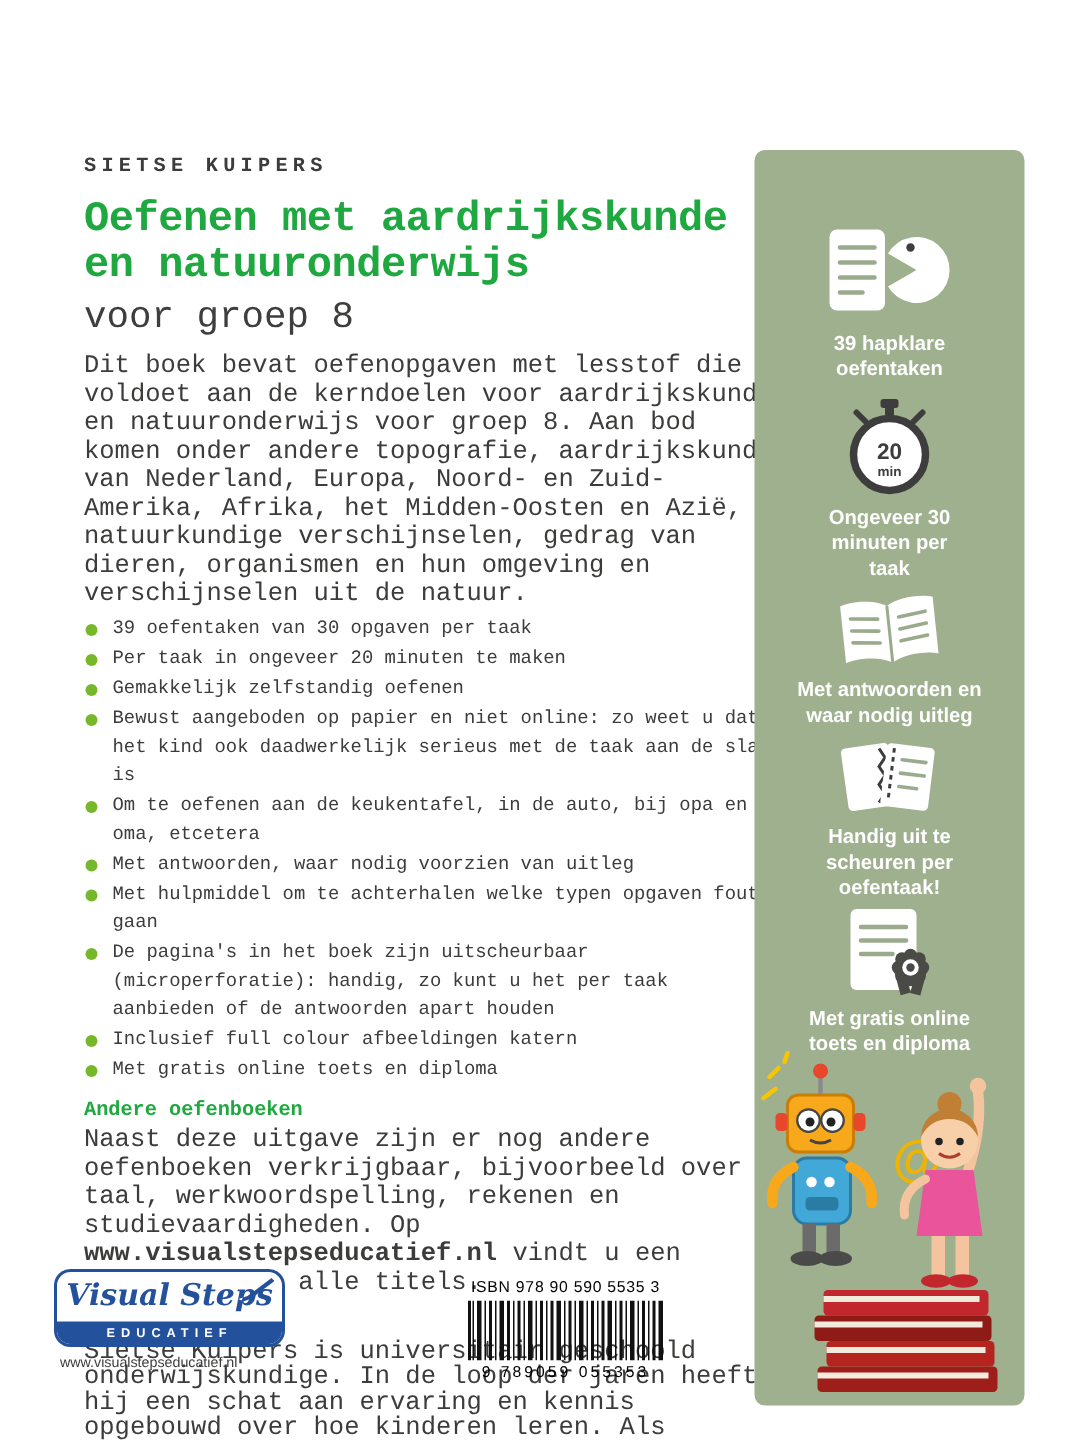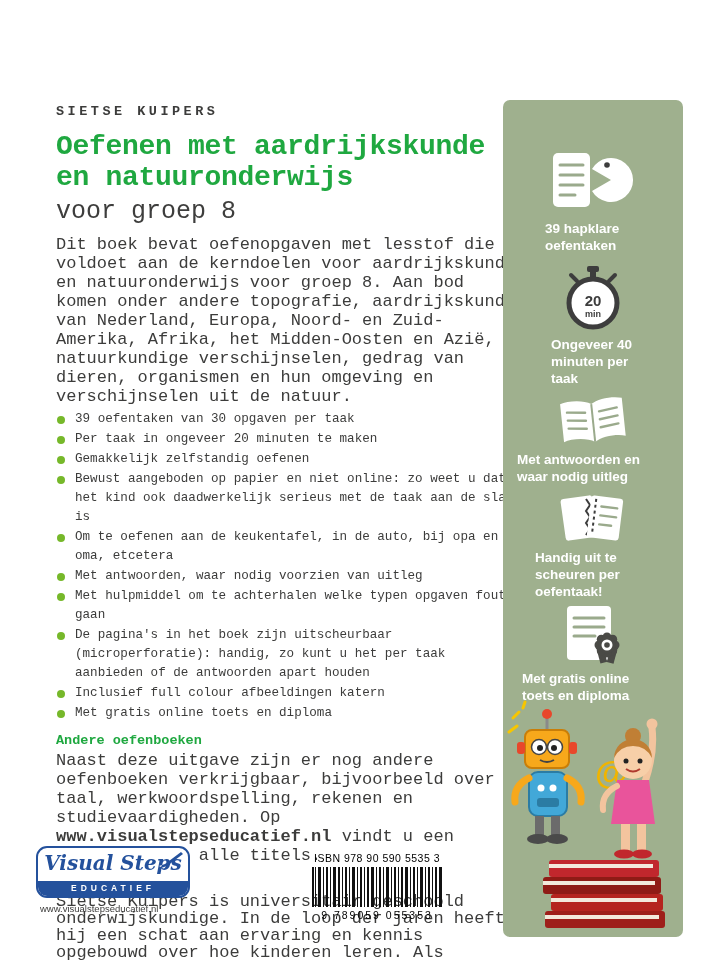--- a/index.html
+++ b/index.html
@@ -24,21 +24,21 @@
   .bullets li { position:relative; padding-left:19px; font-size:12.6px; line-height:19px; margin-top:1px; }
   .bullets li::before { content:""; position:absolute; left:1px; top:5.5px; width:8px; height:8px; border-radius:50%; background:#76b82a; }
   .sec-head { margin-top:10px; color:#1fa840; font-size:13.5px; font-weight:bold; }
   .sec-body { margin-top:3px; }
   .auteur { margin-top:3px; line-height:17px; }
   .url { font-weight:bold; }
 
   
   .sidebar { position:absolute; left:503px; top:100px; width:180px; height:837px;
     background:#9fb08e; border-radius:7px; display:flex; flex-direction:column; align-items:center; }
-  .sb-label { color:#fff; font-weight:bold; font-size:13.5px; line-height:17px; }
+  .sb-label { color:#fff; font-weight:bold; font-size:13.5px; line-height:17px; text-align:center; }
   .i1{margin-top:50px}.l1{margin-top:10px;max-width:96px}
   .i2{margin-top:12px}.l2{margin-top:6px;max-width:84px}
   .i3{margin-top:8px}.l3{margin-top:4px;max-width:152px}
   .i4{margin-top:6px}.l4{margin-top:4px;max-width:116px}
   .i5{margin-top:4px}.l5{margin-top:4px;max-width:142px}
   .cartoon { position:absolute; left:0; bottom:1px; width:180px; height:238px; }
 
   
   .logo-box { position:absolute; left:36px; top:846px; width:154px; height:52px;
     border:2.5px solid #24519c; border-radius:11px; background:#fff; overflow:hidden; }
@@ -107,21 +107,21 @@
 
     <svg class="i2" width="70" height="64" viewBox="0 0 70 64">
       <rect x="29" y="0" width="12" height="6" rx="2" fill="#3d3d3d"></rect>
       <rect x="32" y="5" width="6" height="6" fill="#3d3d3d"></rect>
       <line x1="13" y1="9" x2="19" y2="15" stroke="#3d3d3d" stroke-width="4" stroke-linecap="round"></line>
       <line x1="57" y1="9" x2="51" y2="15" stroke="#3d3d3d" stroke-width="4" stroke-linecap="round"></line>
       <circle cx="35" cy="37" r="24" fill="#fff" stroke="#3d3d3d" stroke-width="5"></circle>
       <text x="35" y="40" text-anchor="middle" font-size="15" font-weight="bold" fill="#3d3d3d">20</text>
       <text x="35" y="51" text-anchor="middle" font-size="9" font-weight="bold" fill="#3d3d3d">min</text>
     </svg>
-    <div class="sb-label l2">Ongeveer 40 minuten per taak</div>
+    <div class="sb-label l2">Ongeveer 30 minuten per taak</div>
 
     <svg class="i3" width="76" height="52" viewBox="0 0 76 52">
       <g transform="rotate(-6 38 26)">
         <path d="M38 9 C31 4 15 3 7 6 L7 44 C15 41 31 42 38 47 C45 42 61 41 69 44 L69 6 C61 3 45 4 38 9 Z" fill="#fff"></path>
         <line x1="38" y1="9" x2="38" y2="47" stroke="#9aaa8c" stroke-width="2"></line>
         <g stroke="#9aaa8c" stroke-width="2.4" stroke-linecap="round">
           <line x1="13" y1="15" x2="31" y2="17"></line>
           <line x1="13" y1="23" x2="31" y2="25"></line>
           <line x1="13" y1="31" x2="31" y2="33"></line>
           <line x1="45" y1="17" x2="63" y2="15"></line>

